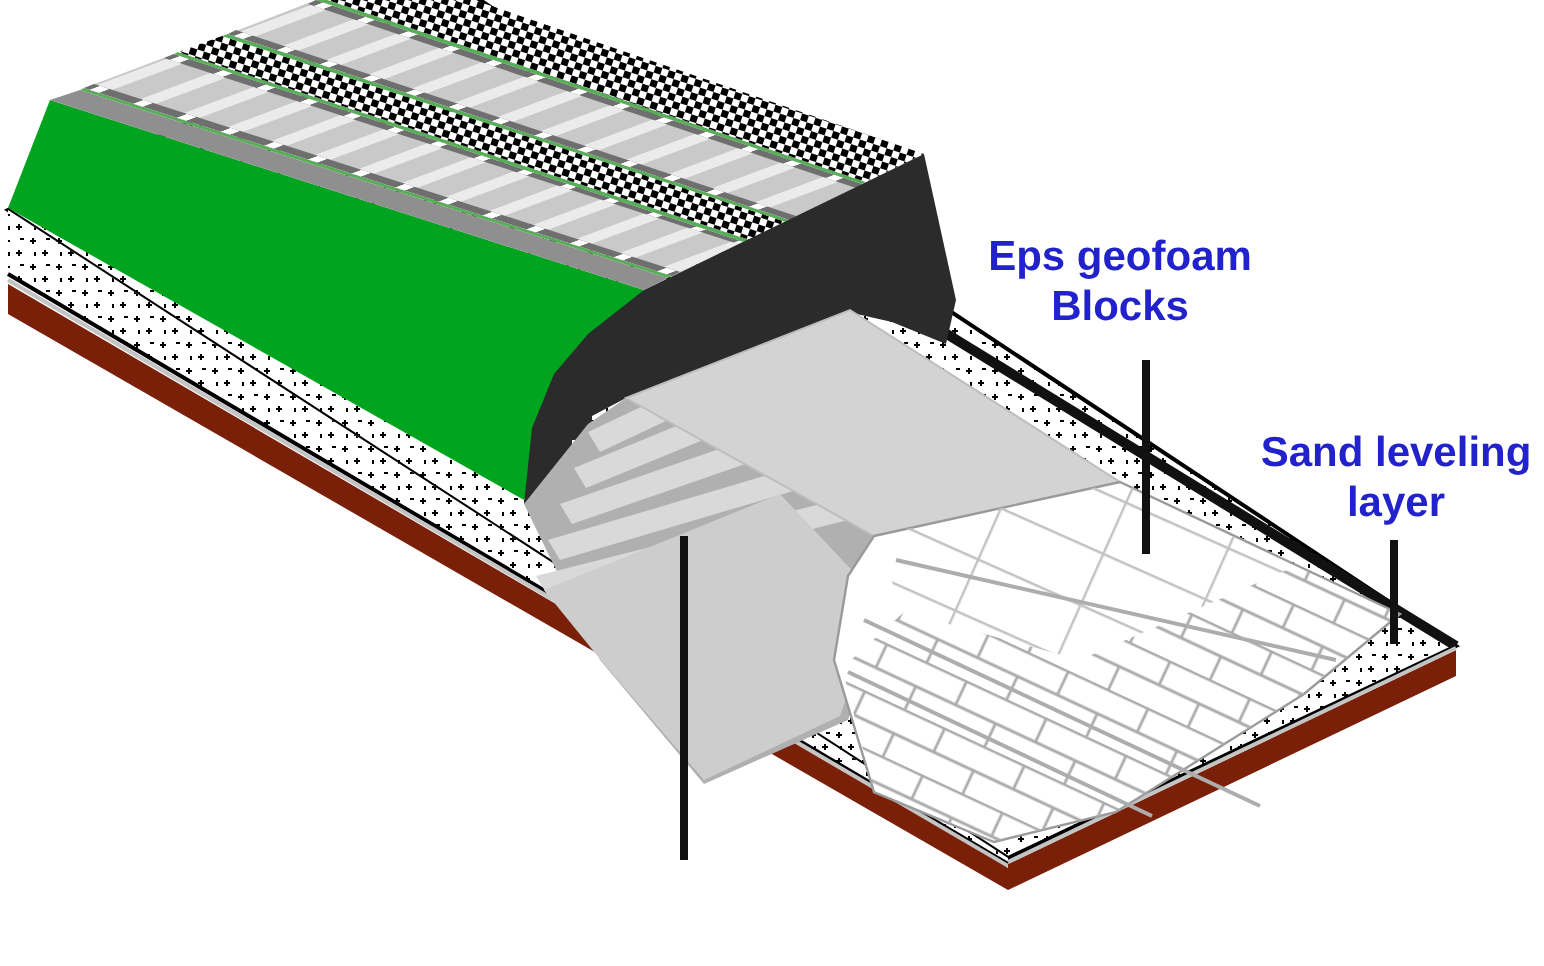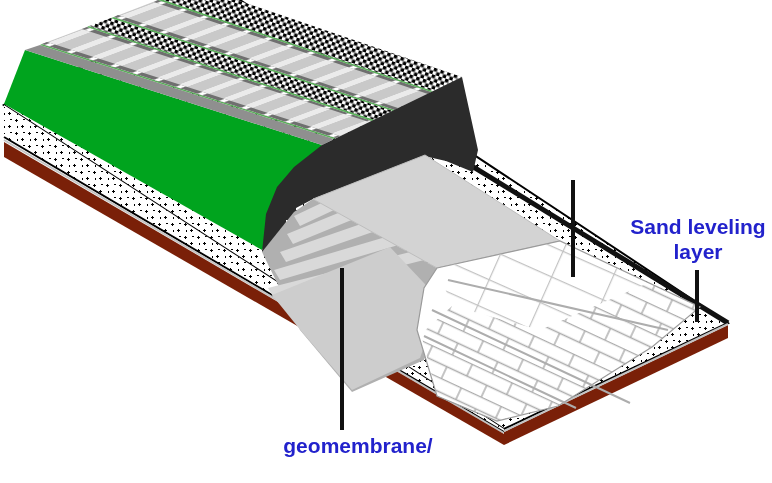--- a/index.html
+++ b/index.html
@@ -122,23 +122,26 @@
     <path d="M437,268 L560,241 L648,283 L540,330 L452,306 Z" fill="url(#grid)"></path>
     <path d="M452,306 L540,330 L648,283 L700,307 L652,347 L558,406 L497,421 L437,396 L421,334 Z" fill="url(#brk)"></path>
     <path d="M448,280 L668,330 M432,310 L630,403 M424,336 L576,408" stroke="#ADADAD" stroke-width="2" fill="none"></path>
   </g>
 
   <line x1="573" y1="180" x2="573" y2="277" stroke-width="4" stroke="#111111"></line>
   <line x1="697" y1="270" x2="697" y2="322" stroke-width="4" stroke="#111111"></line>
   <line x1="342" y1="268" x2="342" y2="430" stroke-width="4" stroke="#111111"></line>
 </svg>
 
+<div class="callout" style="left:468px;top:116px;width:184px;">
+  <div>Eps geofoam</div>
+  <div>Blocks</div>
+</div>
 
 <div class="callout" style="left:608px;top:214px;width:180px;">
   <div>Sand leveling</div>
   <div>layer</div>
 </div>
 
 <div class="callout" style="left:258px;top:433px;width:200px;">
-  <div>geomembrane/</div>
 </div>
 
 </div>
 
 </body></html>

